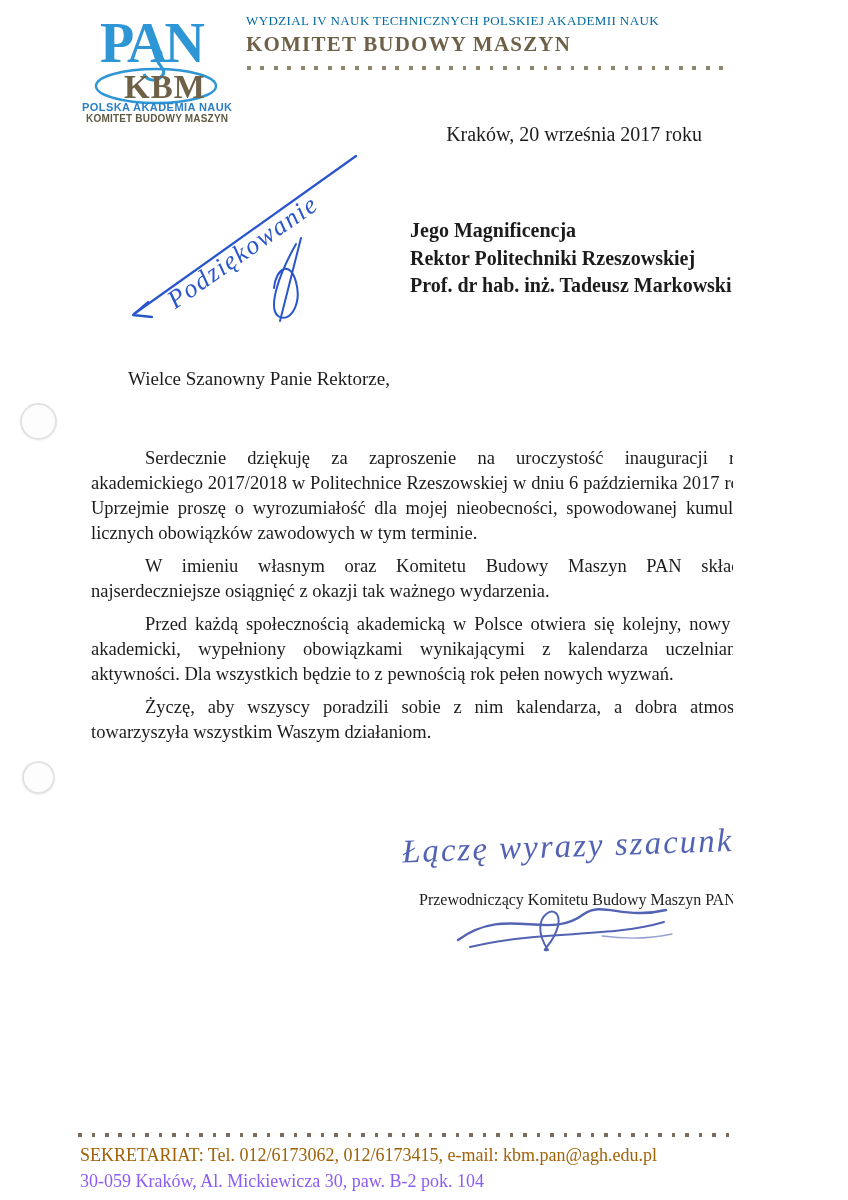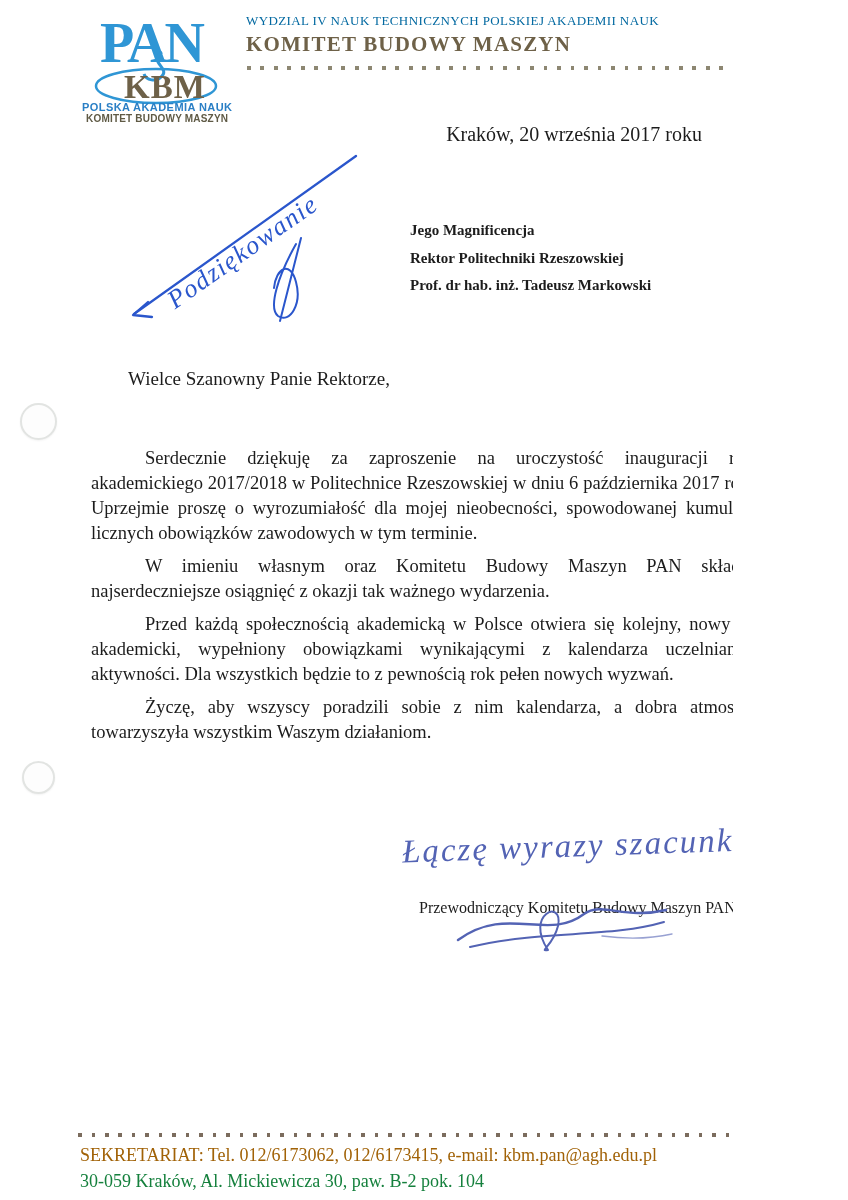--- a/index.html
+++ b/index.html
@@ -22,41 +22,41 @@
     background:repeating-linear-gradient(90deg,#8d8772 0 3.5px,transparent 3.5px 13.5px);
   }
   
   .date-line{
     position:absolute;top:123px;right:31px;font-size:20px;white-space:nowrap;
   }
   
   .annotation-svg{position:absolute;left:118px;top:146px;}
   
   .recipient{
-    position:absolute;left:410px;top:217px;font-size:15px;font-weight:bold;line-height:27.5px;
+    position:absolute;left:410px;top:217px;font-size:20px;font-weight:bold;line-height:27.5px;
   }
   
   .salutation{position:absolute;left:128px;top:368px;font-size:19px;}
   .body-text{
     position:absolute;left:83px;top:438px;width:688px;
     font-size:18.5px;line-height:25px;text-align:justify;
   }
   .body-text p{margin:8px;text-indent:54px;}
   
   .closing-hand-svg{position:absolute;left:388px;top:808px;}
-  .closing-title{position:absolute;left:419px;top:891px;font-size:16px;white-space:nowrap;margin-top:8px;}
+  .closing-title{position:absolute;left:419px;top:891px;font-size:16px;white-space:nowrap;}
   .paraph-svg{position:absolute;left:452px;top:898px;}
   .closing-name{position:absolute;left:466px;top:945px;font-size:16.5px;white-space:nowrap;}
   
   .dots-bottom{
     position:absolute;left:78px;top:1133px;width:712px;height:4px;
     background:repeating-linear-gradient(90deg,#7b6c5d 0 3.5px,transparent 3.5px 13.5px);
   }
   .footer-line1{position:absolute;left:80px;top:1145px;font-size:18px;color:#a16207;white-space:nowrap;}
-  .footer-line2{position:absolute;left:80px;top:1171px;font-size:18px;color:#15803d;white-space:nowrap;}
+  .footer-line2{position:absolute;left:80px;top:1171px;font-size:18px;color:#8b5cf6;white-space:nowrap;}
   
   .hole{
     position:absolute;border-radius:50%;background:#fdfdfd;
     border:2px solid #e2e4e2;box-shadow:0 1px 2px rgba(0,0,0,0.05);
   }
   .hole-1{left:20px;top:403px;width:33px;height:33px;}
   .hole-2{left:22px;top:761px;width:29px;height:29px;}
 </style>
 </head>
 <body>

